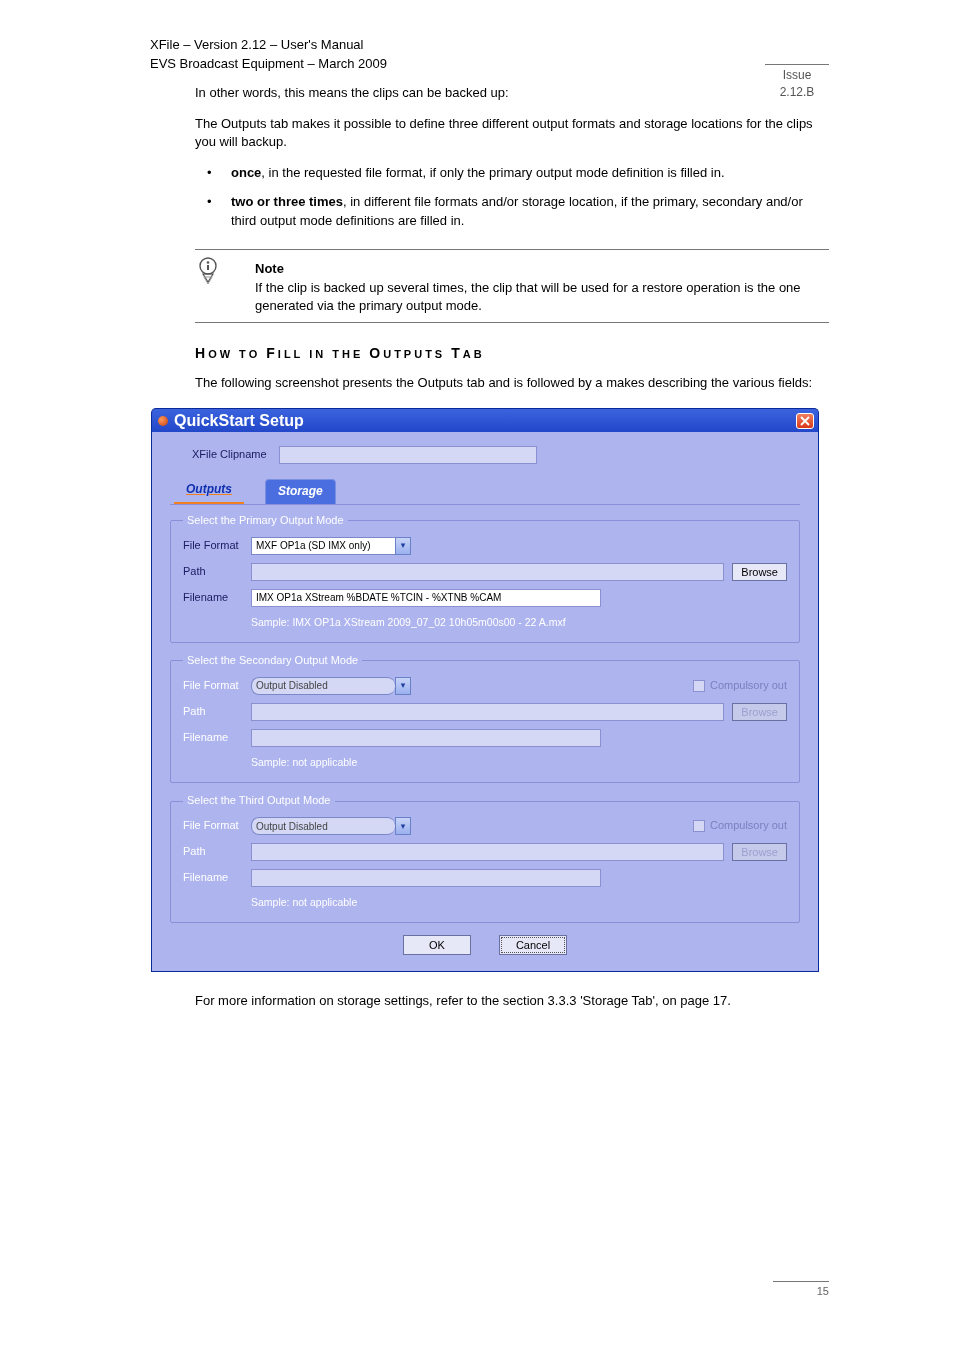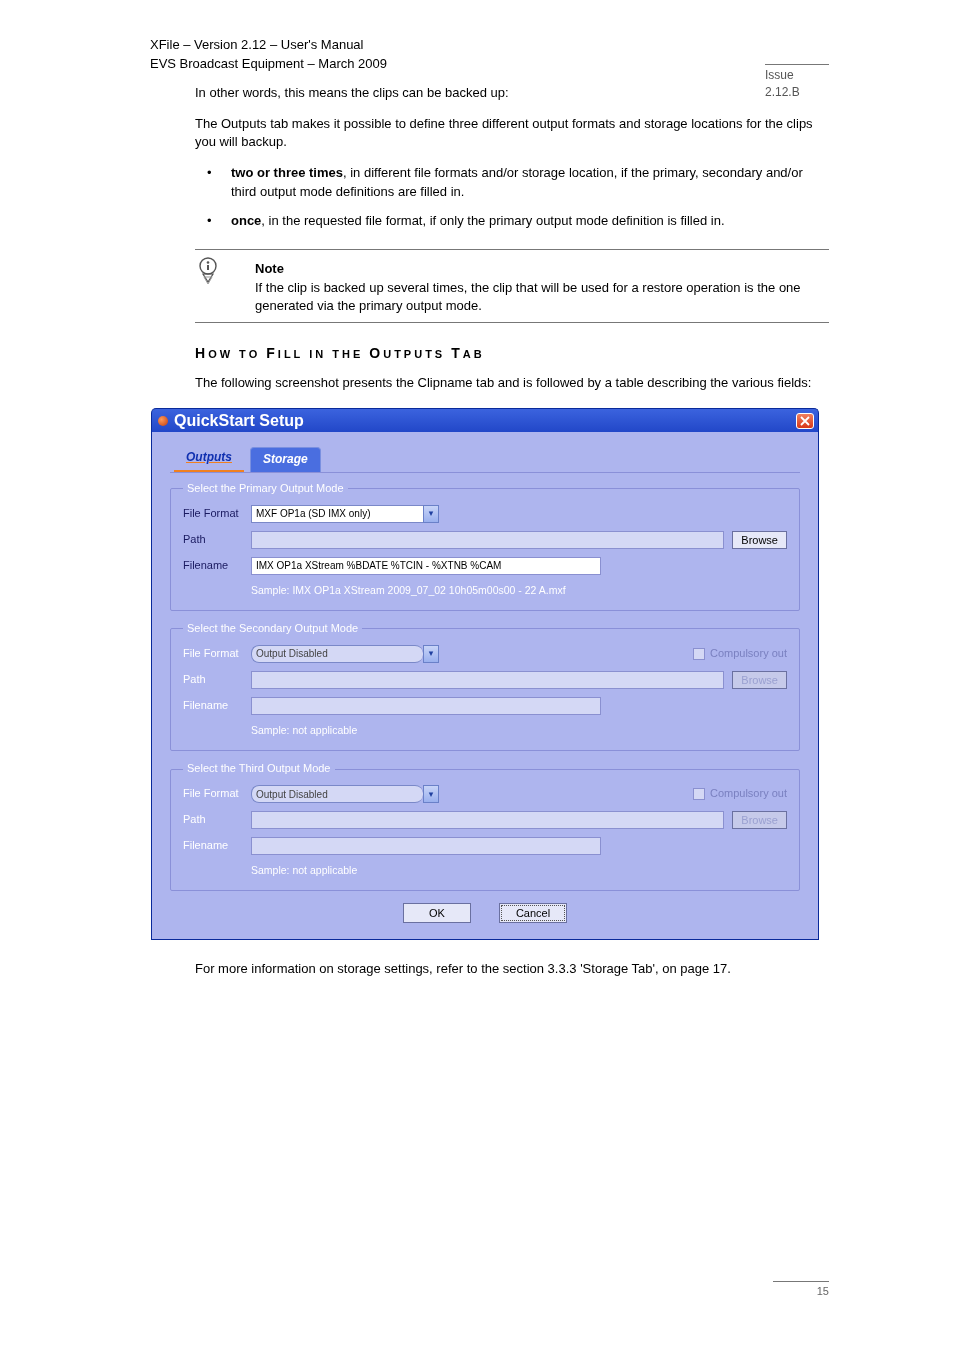--- a/index.html
+++ b/index.html
@@ -14,21 +14,21 @@
     line-height: 1.45;
   }
   .doc-header {
     position: relative;
     padding: 36px 125px 10px 150px;
   }
   .doc-title { font-size: 13px; }
   .doc-issue {
     font-size: 12px;
     color: #555;
-    text-align: left;
+    text-align: center;
     border-top: 1px solid #777;
     width: 64px;
     position: absolute;
     right: 125px;
     top: 64px;
     padding-top: 2px;
   }
   .body-text {
     padding: 0 125px 0 195px;
   }
@@ -117,21 +117,21 @@
   }
   .clipname-row label { color: #1a1a60; }
   .clipname-row input {
     width: 258px; height: 18px;
     border: 1px solid #8a90d0;
     background: #d4d8f5;
   }
   .tabs-row {
     display: flex;
     align-items: flex-end;
-    gap: 6px;
+    gap: 21px;
     padding-left: 4px;
     border-bottom: 1px solid #8a90d8;
     margin-bottom: 8px;
   }
   .tab {
     font-style: italic;
     font-weight: bold;
     font-size: 12px;
     color: #fff;
     padding: 3px 12px;
@@ -169,21 +169,21 @@
   .form-row:last-child { margin-bottom: 0; }
   .form-label {
     width: 68px;
     flex: 0 0 68px;
     color: #fff;
     font-size: 11px;
   }
   .form-label.dark { color: #1a1a60; }
   .combo {
     display: flex;
-    width: 188px;
+    width: 160px;
     height: 18px;
   }
   .combo input {
     flex: 1;
     border: 1px solid #7a88c8;
     border-right: none;
     font-size: 10px;
     padding: 0 4px;
     background: #fff;
   }
@@ -295,24 +295,24 @@
   <div class="doc-title">EVS Broadcast Equipment – March 2009</div>
   <div class="doc-issue">Issue 2.12.B</div>
 </div>
 
 <div class="body-text">
   <p>In other words, this means the clips can be backed up:</p>
   <p>The Outputs tab makes it possible to define three different output formats and storage locations for the clips you will backup.</p>
 
   <div class="bullet-block">
     <div class="bullet-item">
-      <span class="bold">two or three times</span><span>, in different file formats and/or storage location, if the primary, secondary and/or third output mode definitions are filled in.</span>
+      <span class="bold">once</span><span>, in the requested file format, if only the primary output mode definition is filled in.</span>
     </div>
     <div class="bullet-item">
-      <span class="bold">once</span><span>, in the requested file format, if only the primary output mode definition is filled in.</span>
+      <span class="bold">two or three times</span><span>, in different file formats and/or storage location, if the primary, secondary and/or third output mode definitions are filled in.</span>
     </div>
   </div>
 
   <div class="note-divider">
     <span class="note-icon">
       <svg viewBox="0 0 26 30" width="26" height="30">
         <circle cx="13" cy="10" r="8" fill="none" stroke="#555" stroke-width="1.4"></circle>
         <circle cx="13" cy="6.5" r="1.3" fill="#555"></circle>
         <rect x="12" y="9" width="2" height="5" fill="#555"></rect>
         <polygon points="8,18 18,18 13,26" fill="none" stroke="#555" stroke-width="1.2"></polygon>
@@ -321,34 +321,38 @@
     </span>
     <div class="note-text">
       <span class="bold">Note</span>
       <div>If the clip is backed up several times, the clip that will be used for a restore operation is the one generated via the primary output mode.</div>
     </div>
   </div>
 
   <div class="section-heading">
     H<span style="font-size:11px;">OW TO </span>F<span style="font-size:11px;">ILL IN THE </span>O<span style="font-size:11px;text-align:center;">UTPUTS </span>T<span style="font-size:11px;">AB</span>
   </div>
-  <p>The following screenshot presents the Clipname tab and is followed by a table describing the various fields:</p>
+  <p>The following screenshot presents the Outputs tab and is followed by a makes describing the various fields:</p>
 
   <div class="dialog-wrap">
     <div class="titlebar">
       <span class="dot"></span>
       <span>QuickStart Setup</span>
       <span class="spacer"></span>
       <span class="close">
         <svg width="10" height="10" viewBox="0 0 10 10">
             <path d="M1 1 L9 9 M9 1 L1 9" stroke="#fff" stroke-width="1.8"></path>
           </svg>
       </span>
     </div>
     <div class="dialog-body">
+      <div class="clipname-row">
+        <label>XFile Clipname</label>
+        <input type="text" value="" style="">
+      </div>
 
       <div class="tabs-row">
         <div class="tab active">Outputs</div>
         <div class="tab inactive">Storage</div>
       </div>
 
       <fieldset class="group">
         <legend>Select the Primary Output Mode</legend>
         <div class="form-row">
           <span class="form-label dark">File Format</span>

